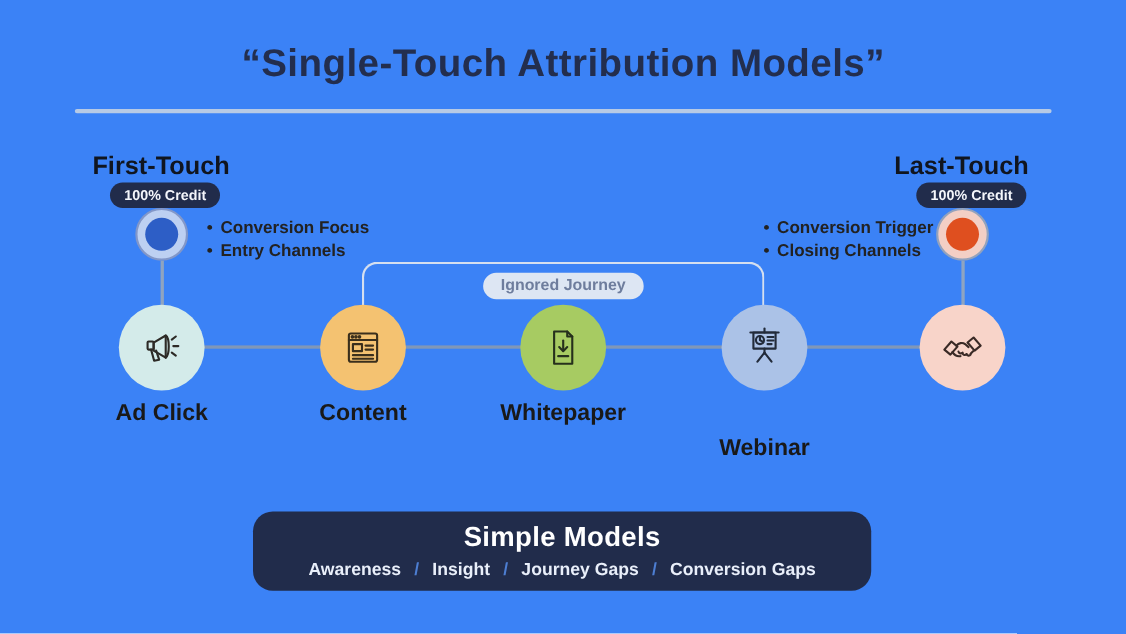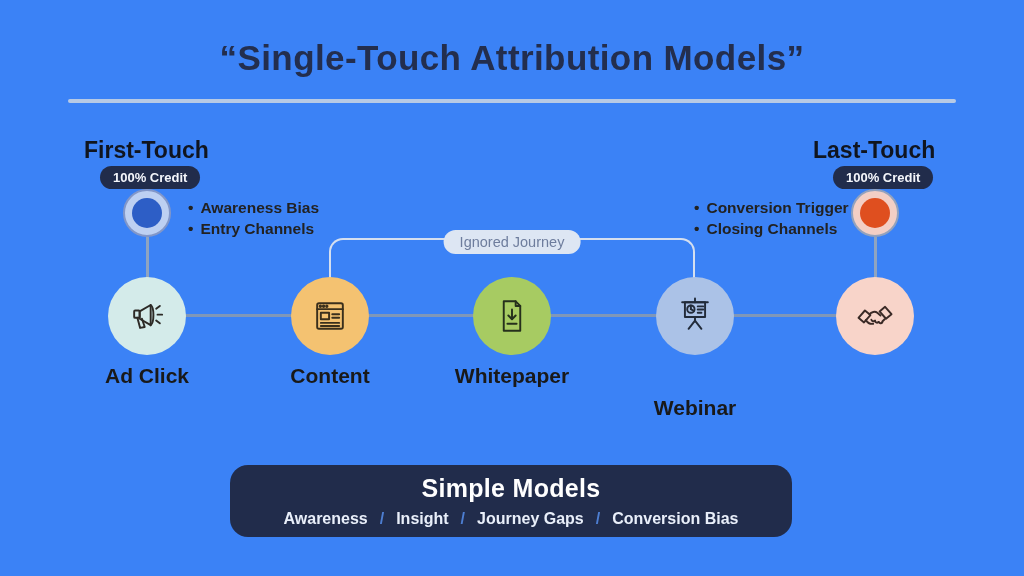--- a/index.html
+++ b/index.html
@@ -31,22 +31,22 @@
   .bullet-dot{color:#222;}
 
   .vstub{width:3px;background:#8fa4c0;}
   .mainline{left:147px;top:314px;width:728px;height:3px;background:#8097b8;}
 
   .bracket{
     left:329px;top:238px;width:366px;height:41px;box-sizing:border-box;
     border:2.5px solid #d5dfef;border-bottom:none;border-radius:14px 14px 0 0;
   }
   .ignored-pill{
-    left:50%;top:230px;transform:translateX(-50%);
-    background:#dde6f3;color:#6e7d9d;font-size:14.5px;font-weight:400;
+    left:50%;top:248px;transform:translateX(-50%);
+    background:#dde6f3;color:#6e7d9d;font-size:14.5px;font-weight:700;
     padding:4px 16px;border-radius:14px;white-space:nowrap;
   }
 
   .node{
     width:78px;height:78px;border-radius:50%;top:277px;
     display:flex;align-items:center;justify-content:center;
   }
   .node svg{display:block;}
   .node-label{
     top:364px;transform:translateX(-50%);
@@ -72,21 +72,21 @@
   <div class="abs touch-heading" style="left:84px;top:137px;">First-Touch</div>
   <div class="abs" style="left:100px;top:166px;">
     <span class="credit-pill">100% Credit</span>
   </div>
   <div class="abs touch-circle" style="left: 123px; top: 189px; background: rgb(189, 208, 242);">
     <div class="touch-dot" style="background: rgb(45, 94, 198);"></div>
   </div>
   <div class="abs bullets" style="left:188px;top:199px;">
     <div class="bullet-line">
       <span class="bullet-dot">•</span>
-      <span>Awareness Bias</span>
+      <span>Conversion Focus</span>
     </div>
     <div class="bullet-line">
       <span class="bullet-dot">•</span>
       <span>Entry Channels</span>
     </div>
   </div>
 
   <div class="abs touch-heading" style="left:813px;top:137px;">Last-Touch</div>
   <div class="abs" style="left:833px;top:166px;">
     <span class="credit-pill">100% Credit</span>
@@ -192,17 +192,17 @@
 
   <div class="abs bottom-box" style="background: rgb(33, 44, 75);">
     <div class="bottom-title">Simple Models</div>
     <div class="bottom-row">
       <span>Awareness</span>
       <span class="sep">/</span>
       <span>Insight</span>
       <span class="sep">/</span>
       <span>Journey Gaps</span>
       <span class="sep">/</span>
-      <span>Conversion Bias</span>
+      <span>Conversion Gaps</span>
     </div>
   </div>
 
 </div>
 
 </body></html>

